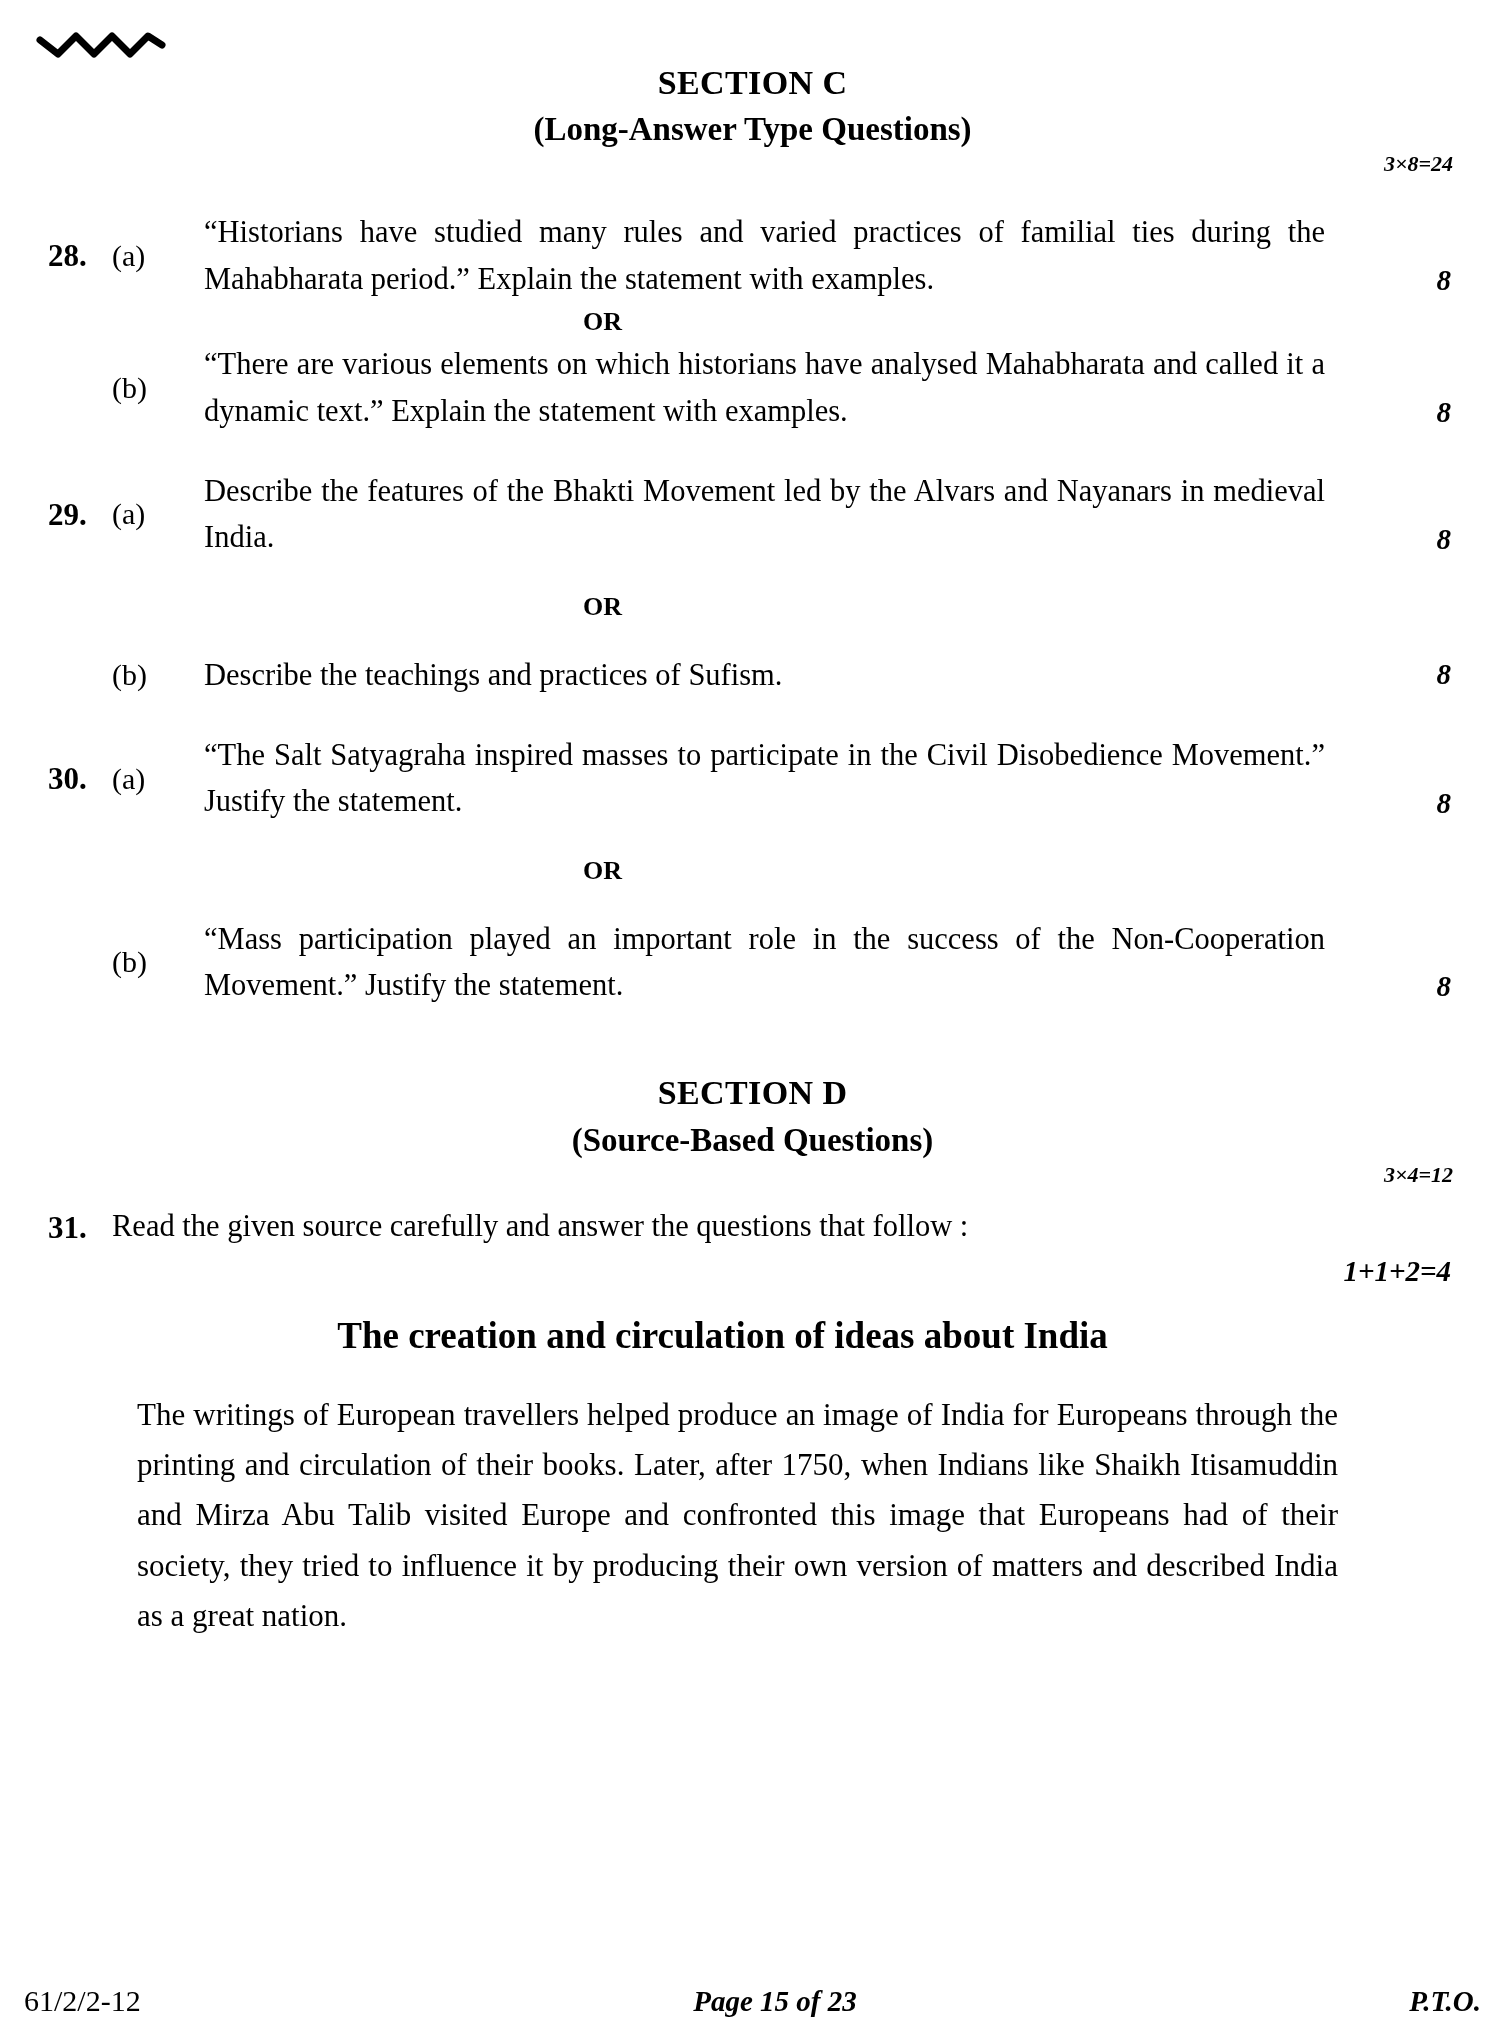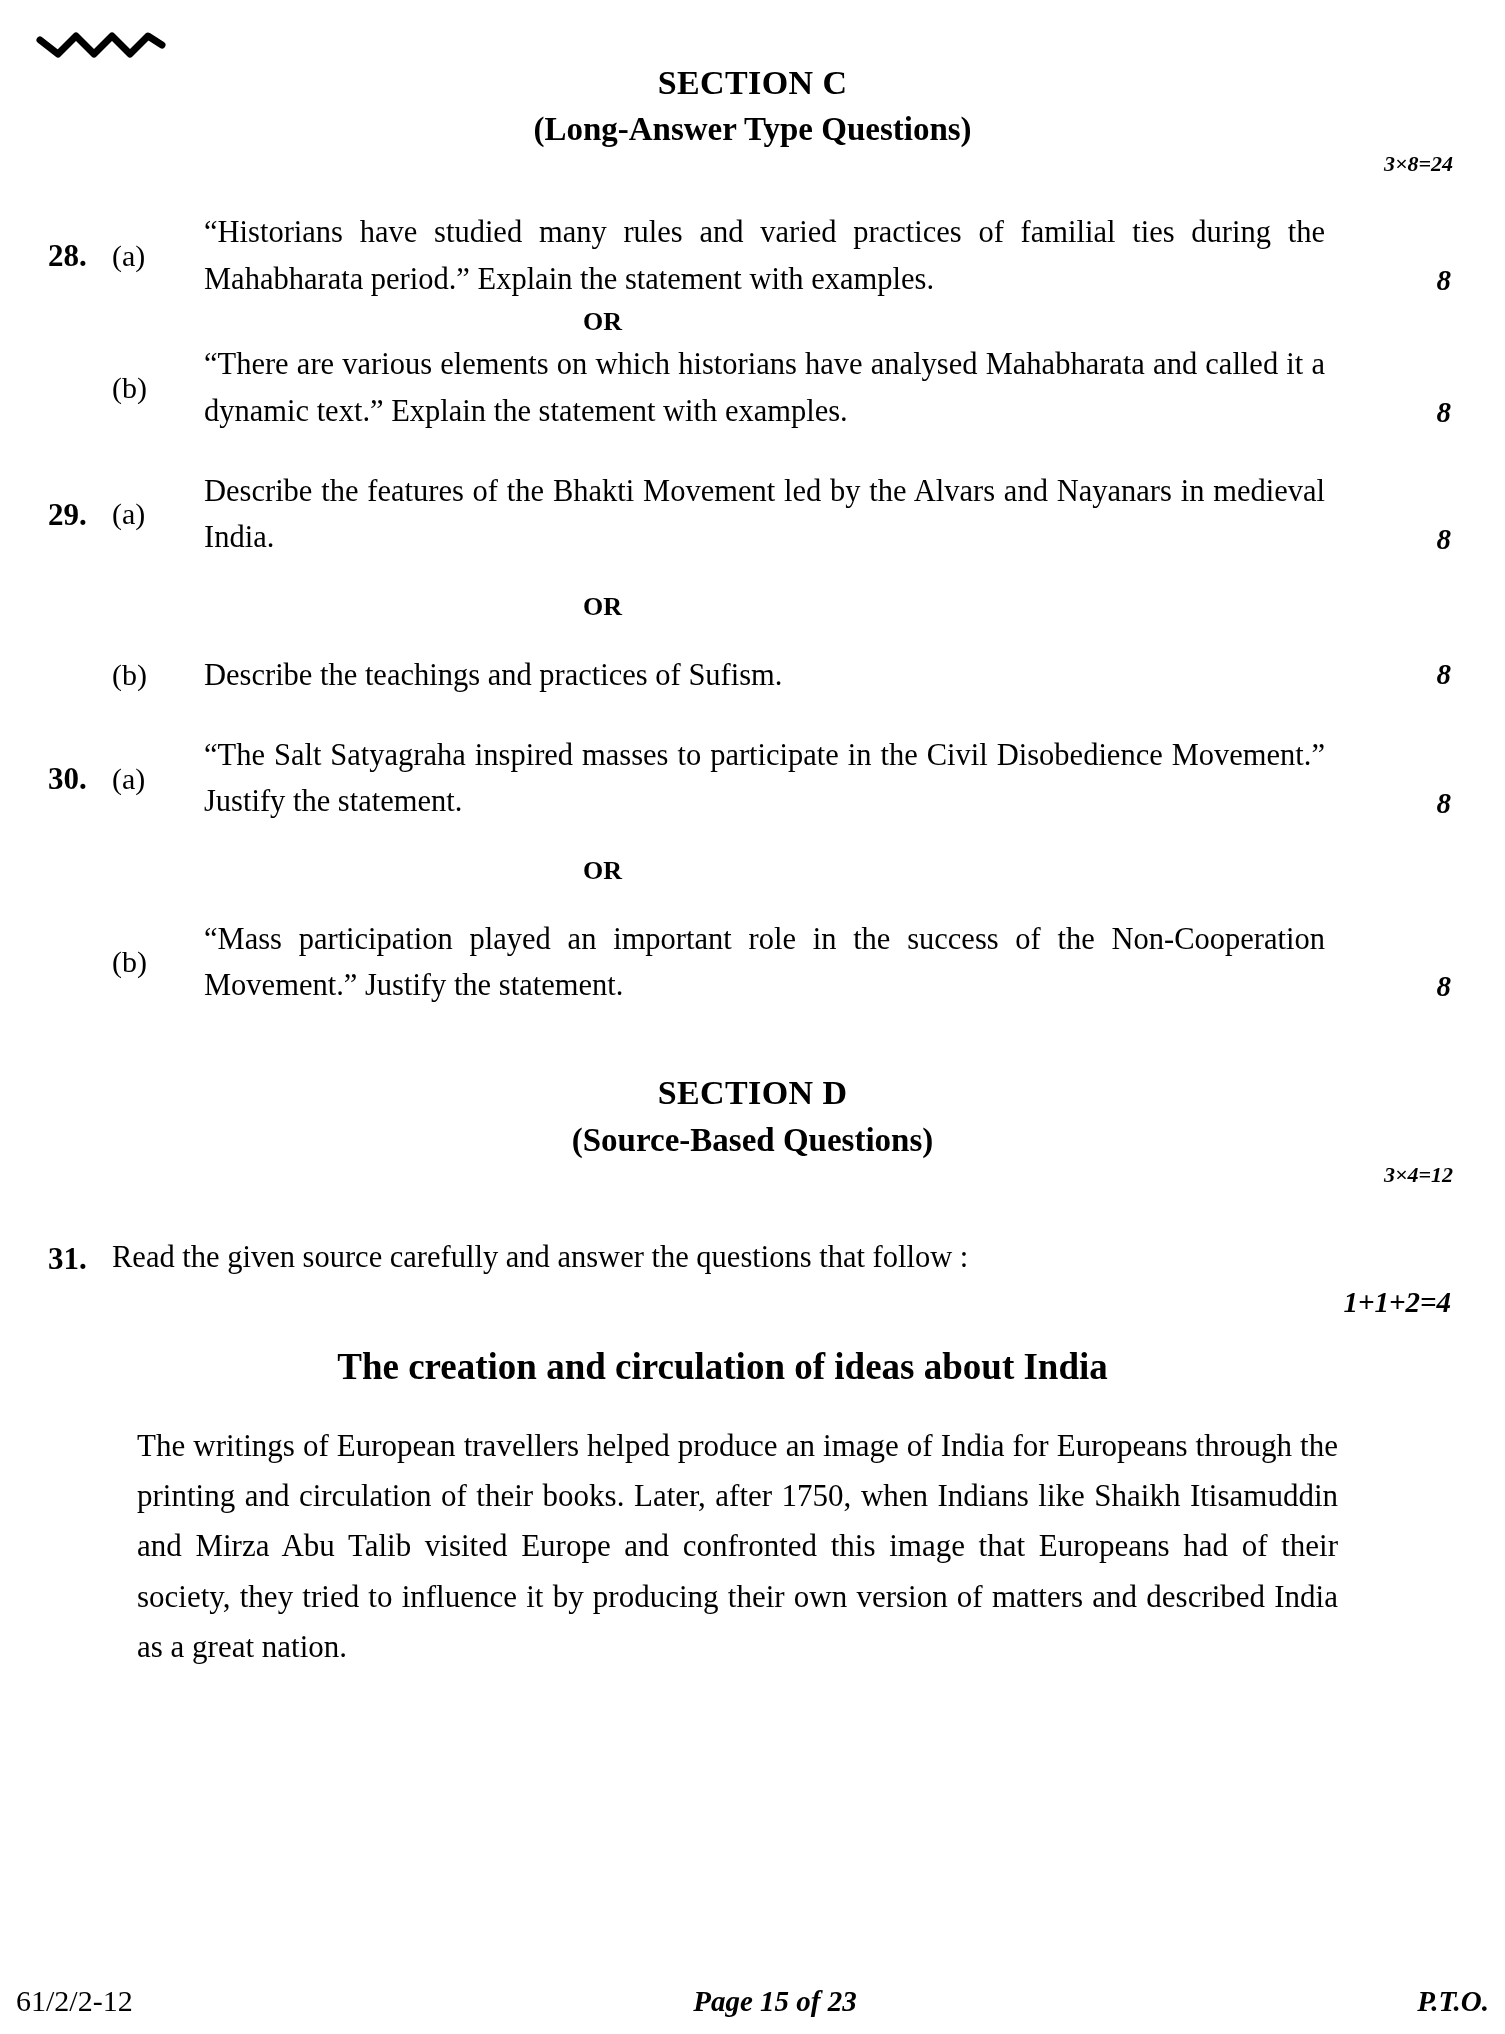--- a/index.html
+++ b/index.html
@@ -121,21 +121,20 @@
     font-size: 26px;
     padding-right: 300px;
     line-height: 1.5;
   }
 
   
   .src-intro-row {
     position: relative;
     display: flex;
     align-items: flex-start;
-    margin-top: 31px;
   }
   .src-intro-text {
     flex: 1 1 auto;
     font-size: 30.5px;
     line-height: 1.5;
   }
   .src-marks-line {
     text-align: right;
     font-style: italic;
     font-weight: bold;
@@ -161,21 +160,21 @@
   .src-body p { margin: 7px; }
 
   
   .footer {
     position: absolute;
     left: 0;
     bottom: 16px;
     width: 1505px;
     display: flex;
     align-items: flex-end;
-    padding: 0 16px;
+    padding: 0 24px;
     box-sizing: border-box;
     font-style: italic;
     font-weight: bold;
     font-size: 29px;
   }
   .footer-code { flex: 0 0 auto; font-style: normal; font-weight: normal; font-size: 30px; }
   .footer-page { flex: 1 1 auto; text-align: center; }
   .footer-pto  { flex: 0 0 auto; }
 
   

